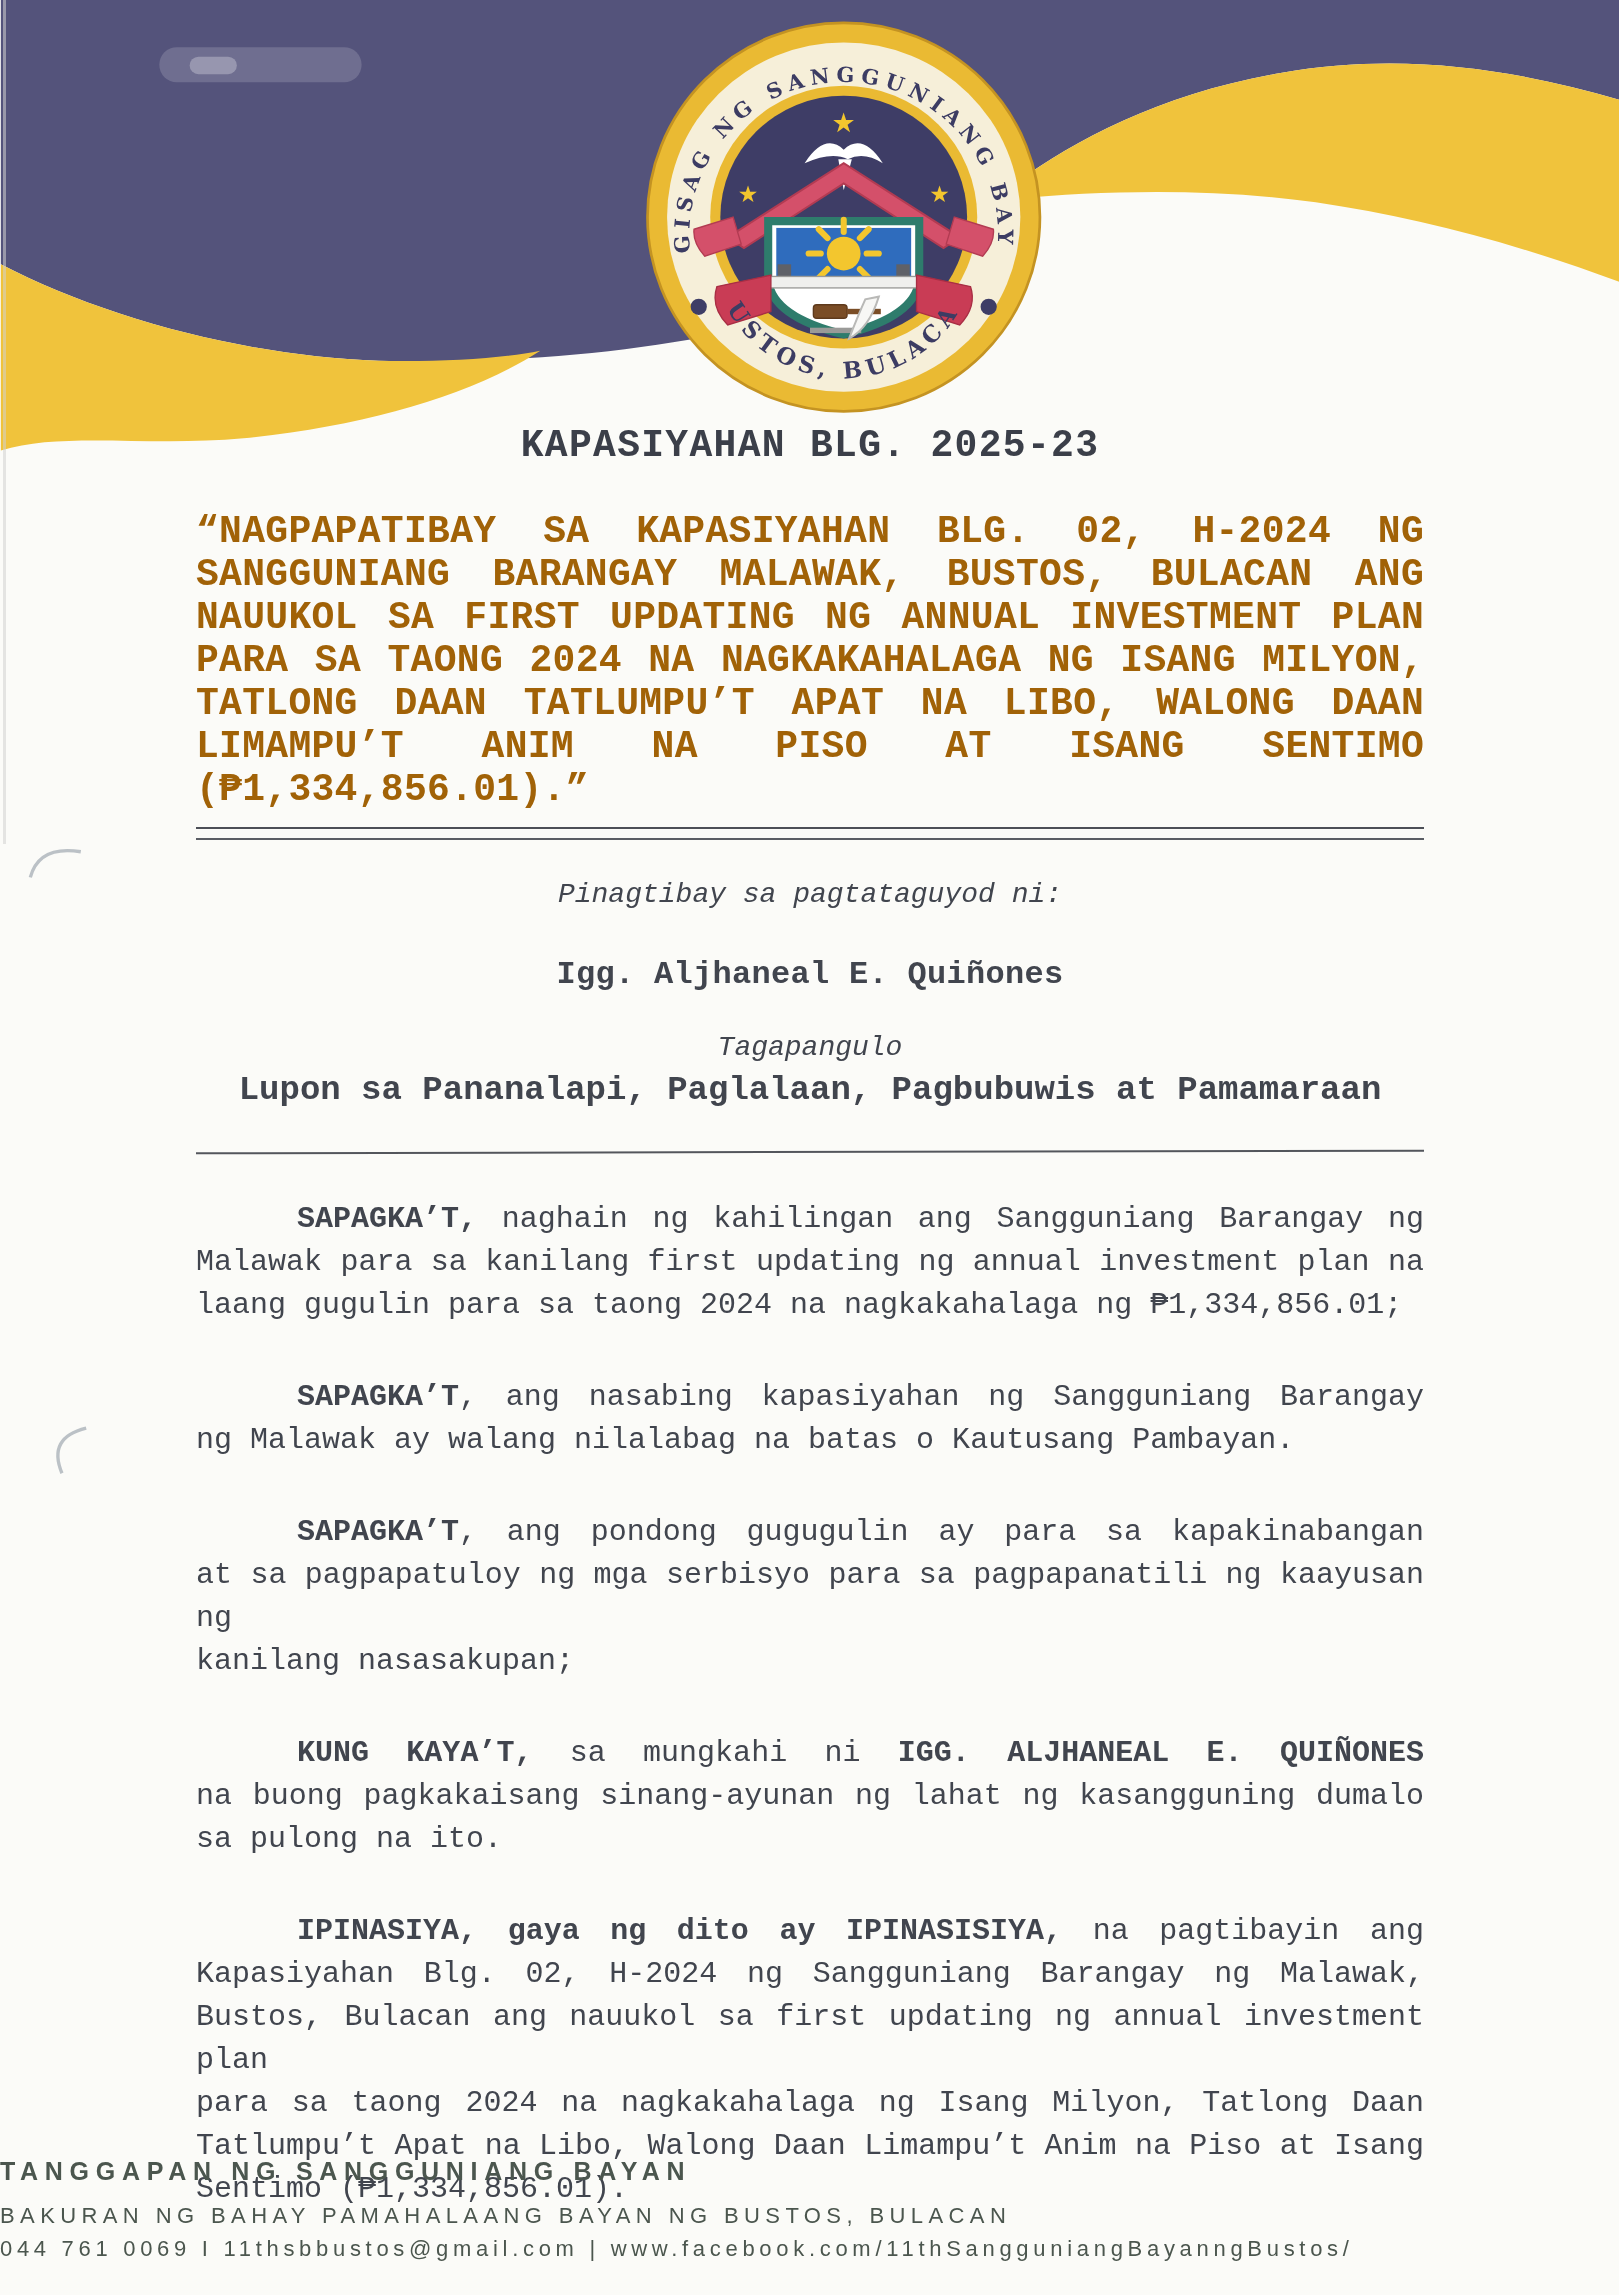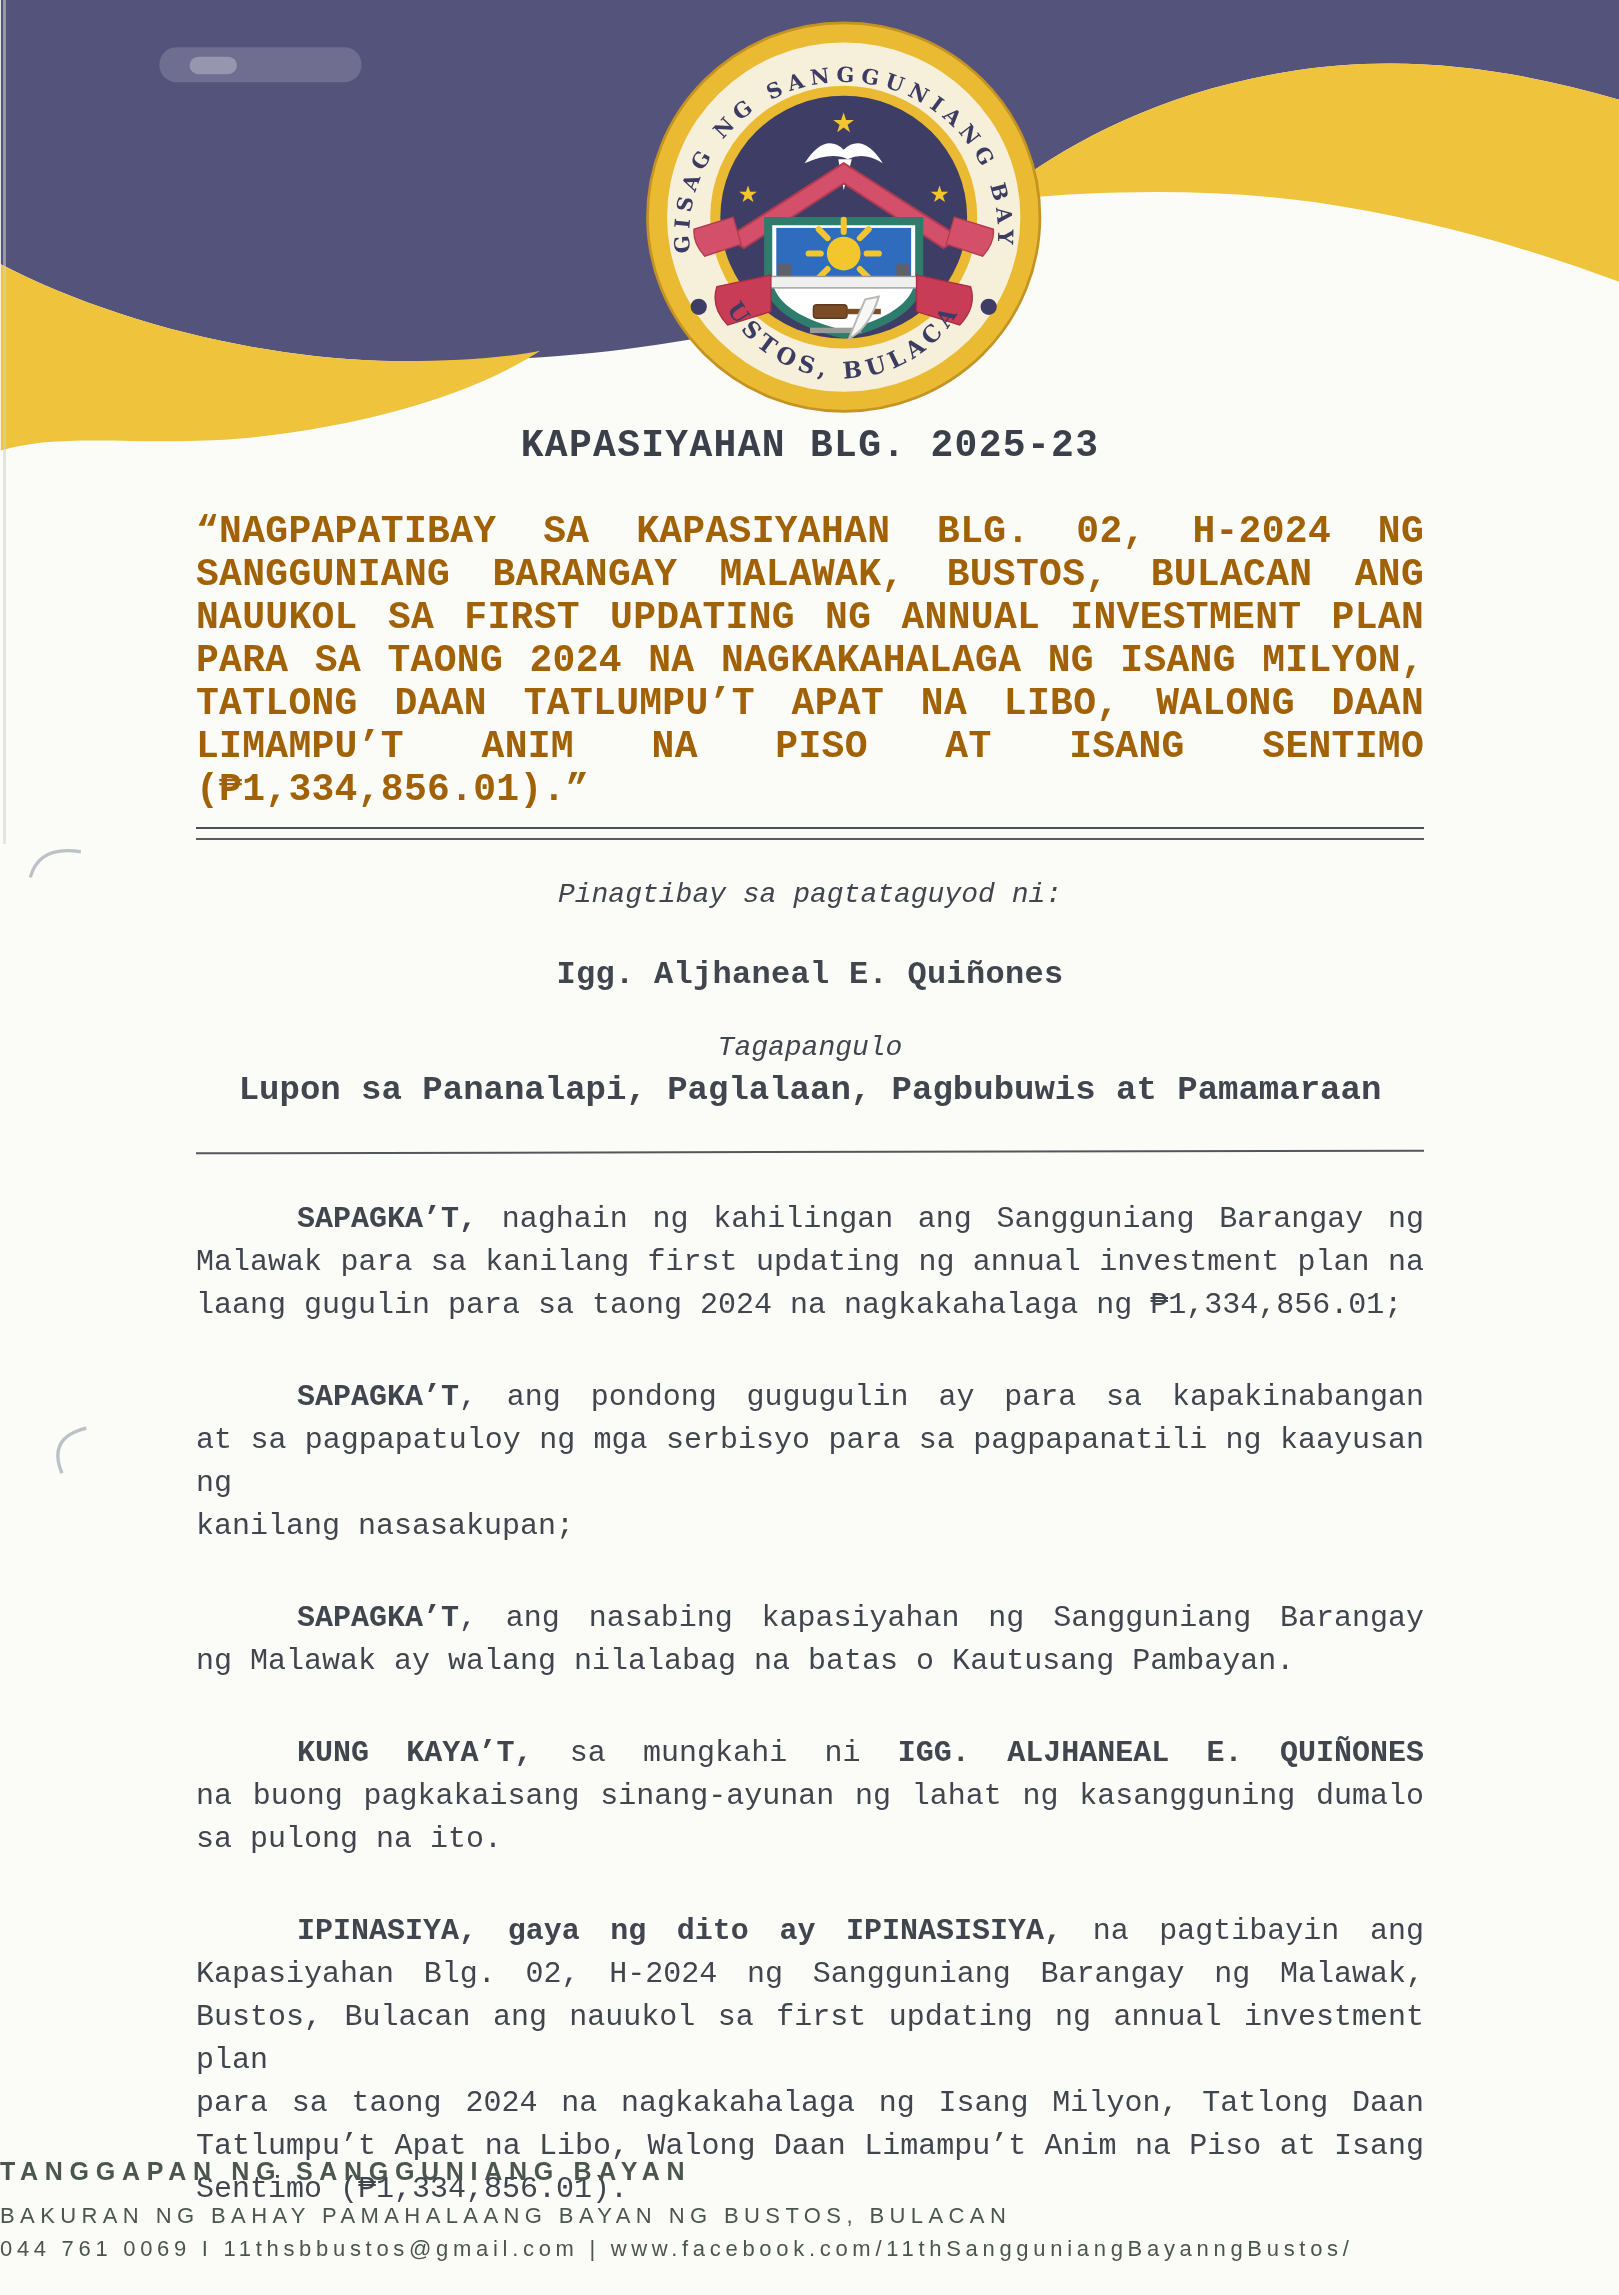--- a/index.html
+++ b/index.html
@@ -144,27 +144,27 @@
 
   <div class="rule-single"></div>
 
   <div class="paras">
       <div class="para">
         <div class="jline indent"><span class="b">SAPAGKA’T,</span><span> naghain ng kahilingan ang Sangguniang Barangay ng</span></div>
         <div class="jline"><span>Malawak para sa kanilang first updating ng annual investment plan na</span></div>
         <div class="jline last"><span>laang gugulin para sa taong 2024 na nagkakahalaga ng ₱1,334,856.01;</span></div>
       </div>
       <div class="para">
+        <div class="jline indent"><span class="b">SAPAGKA’T</span><span>, ang nasabing kapasiyahan ng Sangguniang Barangay</span></div>
+        <div class="jline last"><span>ng Malawak ay walang nilalabag na batas o Kautusang Pambayan.</span></div>
+      </div>
+      <div class="para">
         <div class="jline indent"><span class="b">SAPAGKA’T</span><span>, ang pondong gugugulin ay para sa kapakinabangan</span></div>
         <div class="jline"><span>at sa pagpapatuloy ng mga serbisyo para sa pagpapanatili ng kaayusan ng</span></div>
         <div class="jline last"><span>kanilang nasasakupan;</span></div>
-      </div>
-      <div class="para">
-        <div class="jline indent"><span class="b">SAPAGKA’T</span><span>, ang nasabing kapasiyahan ng Sangguniang Barangay</span></div>
-        <div class="jline last"><span>ng Malawak ay walang nilalabag na batas o Kautusang Pambayan.</span></div>
       </div>
       <div class="para">
         <div class="jline indent"><span class="b">KUNG KAYA’T,</span><span> sa mungkahi ni </span><span class="b">IGG. ALJHANEAL E. QUIÑONES</span></div>
         <div class="jline"><span>na buong pagkakaisang sinang-ayunan ng lahat ng kasangguning dumalo</span></div>
         <div class="jline last"><span>sa pulong na ito.</span></div>
       </div>
       <div class="para">
         <div class="jline indent"><span class="b">IPINASIYA, gaya ng dito ay IPINASISIYA,</span><span> na pagtibayin ang</span></div>
         <div class="jline"><span>Kapasiyahan Blg. 02, H-2024 ng Sangguniang Barangay ng Malawak,</span></div>
         <div class="jline"><span>Bustos, Bulacan ang nauukol sa first updating ng annual investment plan</span></div>

